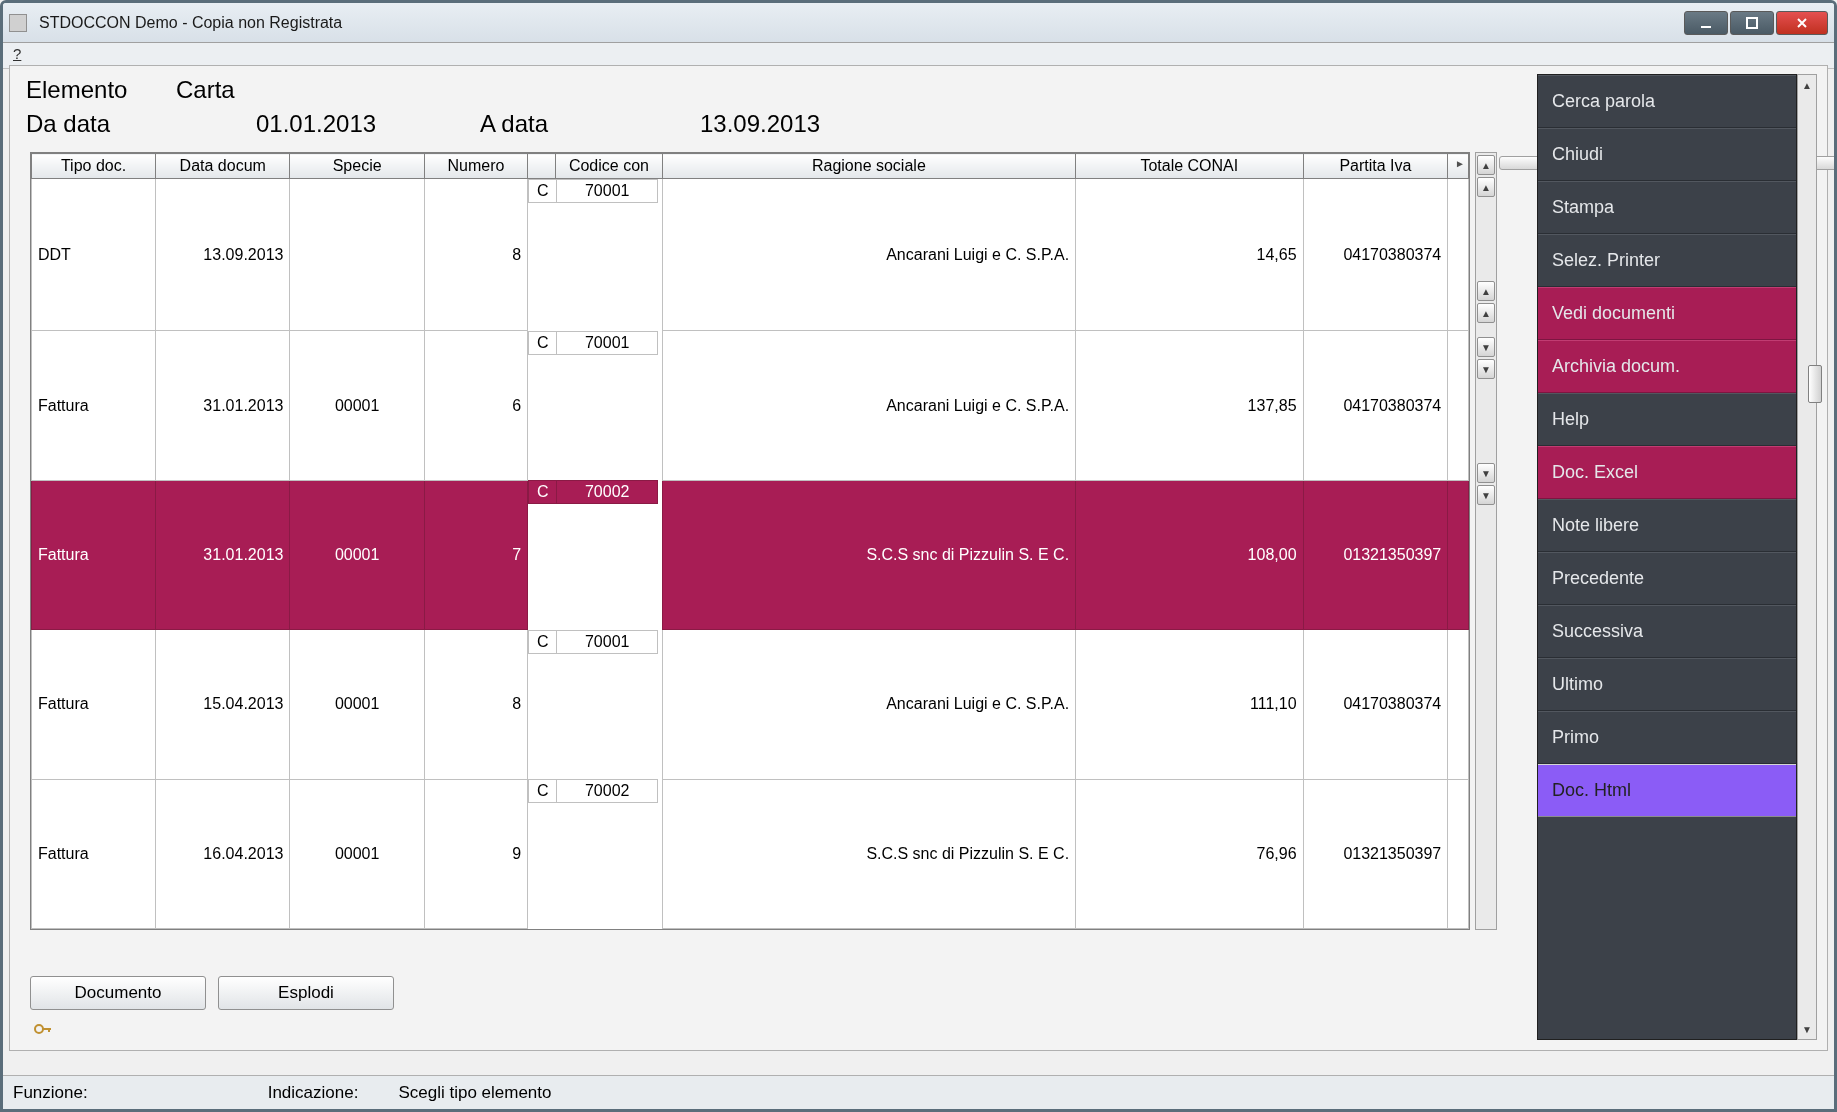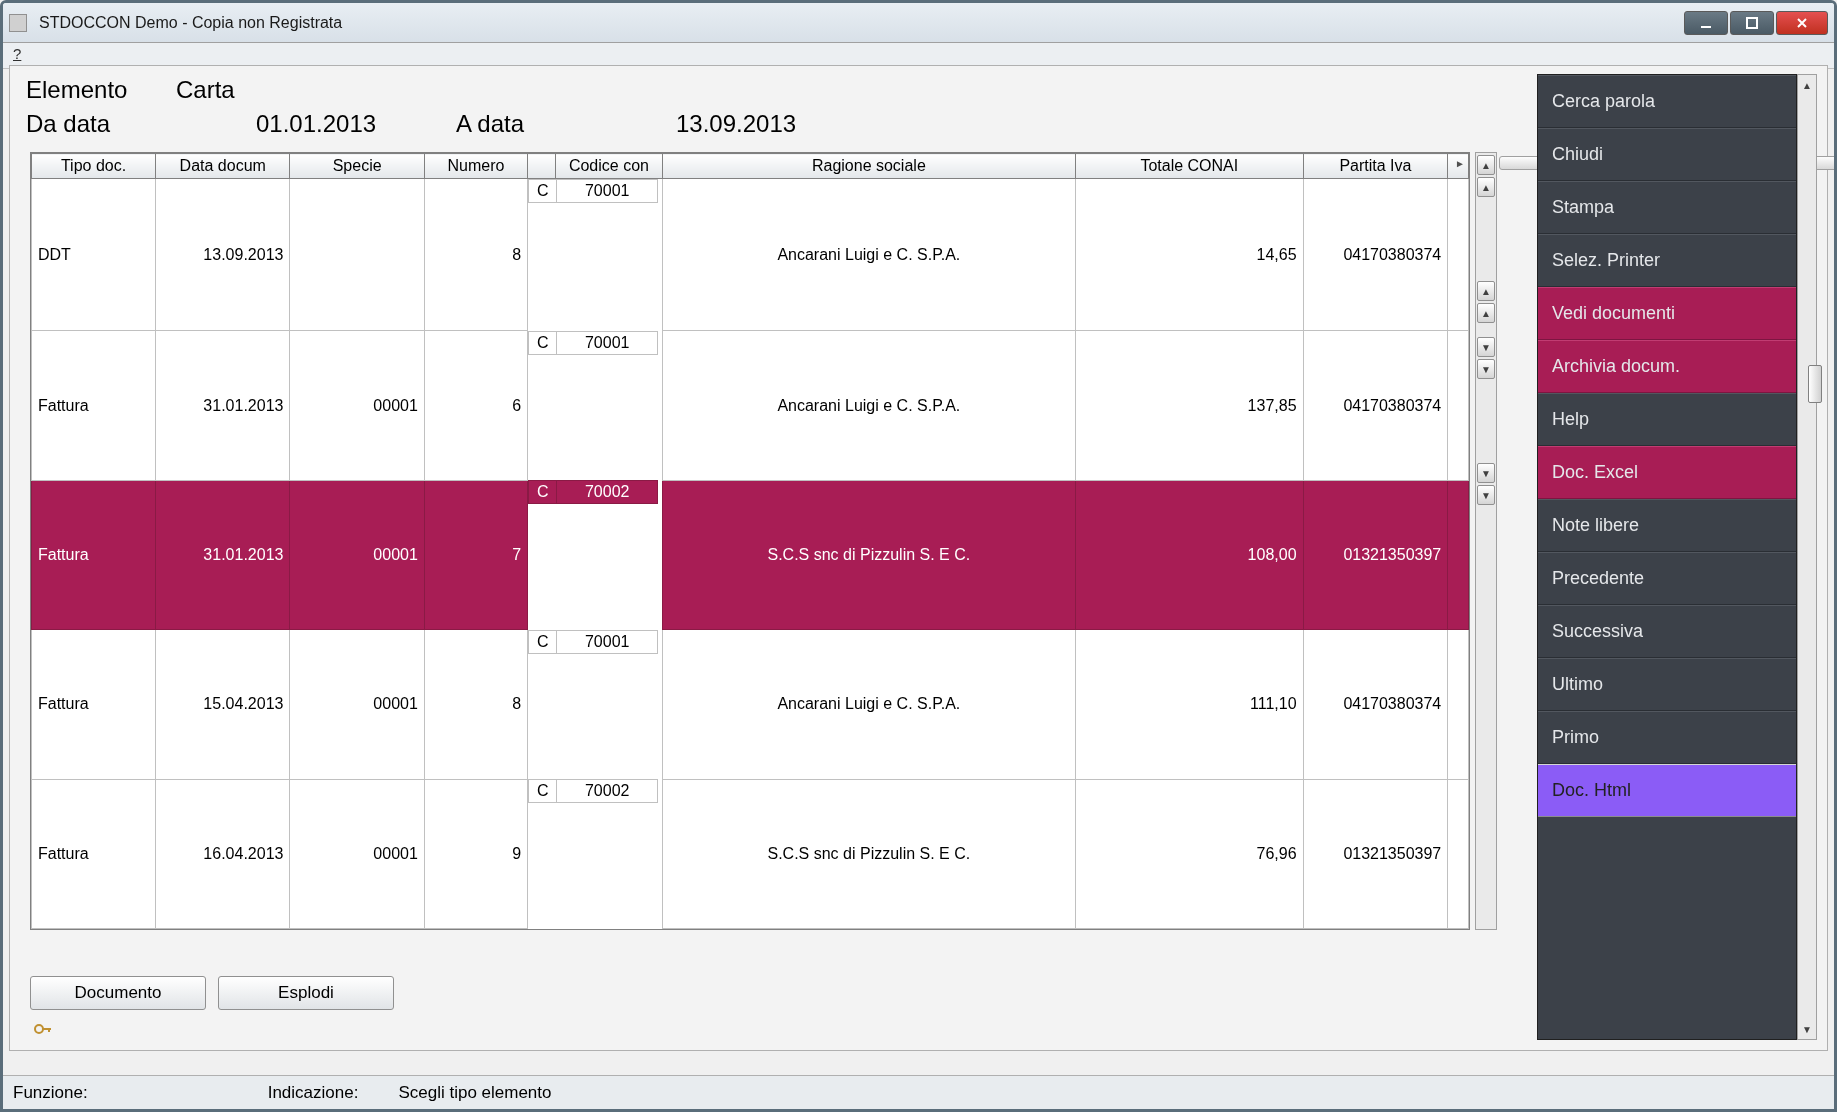--- a/index.html
+++ b/index.html
@@ -64,21 +64,21 @@
 .header-rows {
   padding: 10px 16px 6px 16px;
   font-size: 24px;
   color: #000;
 }
 .header-rows .row { display: flex; margin-bottom: 6px; }
 .header-rows .lbl1 { width: 150px; }
 .header-rows .val1 { width: 250px; }
 .header-rows .lbl2 { width: 230px; }
 .header-rows .val2 { width: 200px; }
-.header-rows .lbl3 { width: 250px; }
+.header-rows .lbl3 { width: 250px; margin-left: 24px; }
 .header-rows .val3 { width: 200px; }
 .grid-area {
   position: absolute;
   top: 86px; left: 20px; bottom: 120px;
   width: 1440px;
   border: 1px solid #808080;
   background: #ffffff;
   display: flex;
   flex-direction: row;
 }
@@ -98,24 +98,24 @@
   white-space: nowrap;
   overflow: hidden;
 }
 .grid-table tr.selected td {
   background: #a81d55;
   color: #ffffff;
   border-color: #8a1a45;
 }
 .col-tipo { width: 120px; text-align: left; }
 .col-data { width: 130px; text-align: right; }
-.col-specie { width: 130px; text-align: right; }
+.col-specie { width: 130px; text-align: center; }
 .col-numero { width: 100px; text-align: right; }
 .col-cod { width: 130px; }
-.col-ragione { width: 400px; text-align: center; }
+.col-ragione { width: 400px; text-align: right; }
 .col-totale { width: 220px; text-align: right; }
 .col-piva { width: 140px; text-align: right; }
 .col-end { width: 20px; }
 .grid-body-fill { flex: 1; background: #fff; }
 .hscroll {
   height: 18px;
   background: #eaeaea;
   border-top: 1px solid #a0a0a0;
   position: relative;
 }

